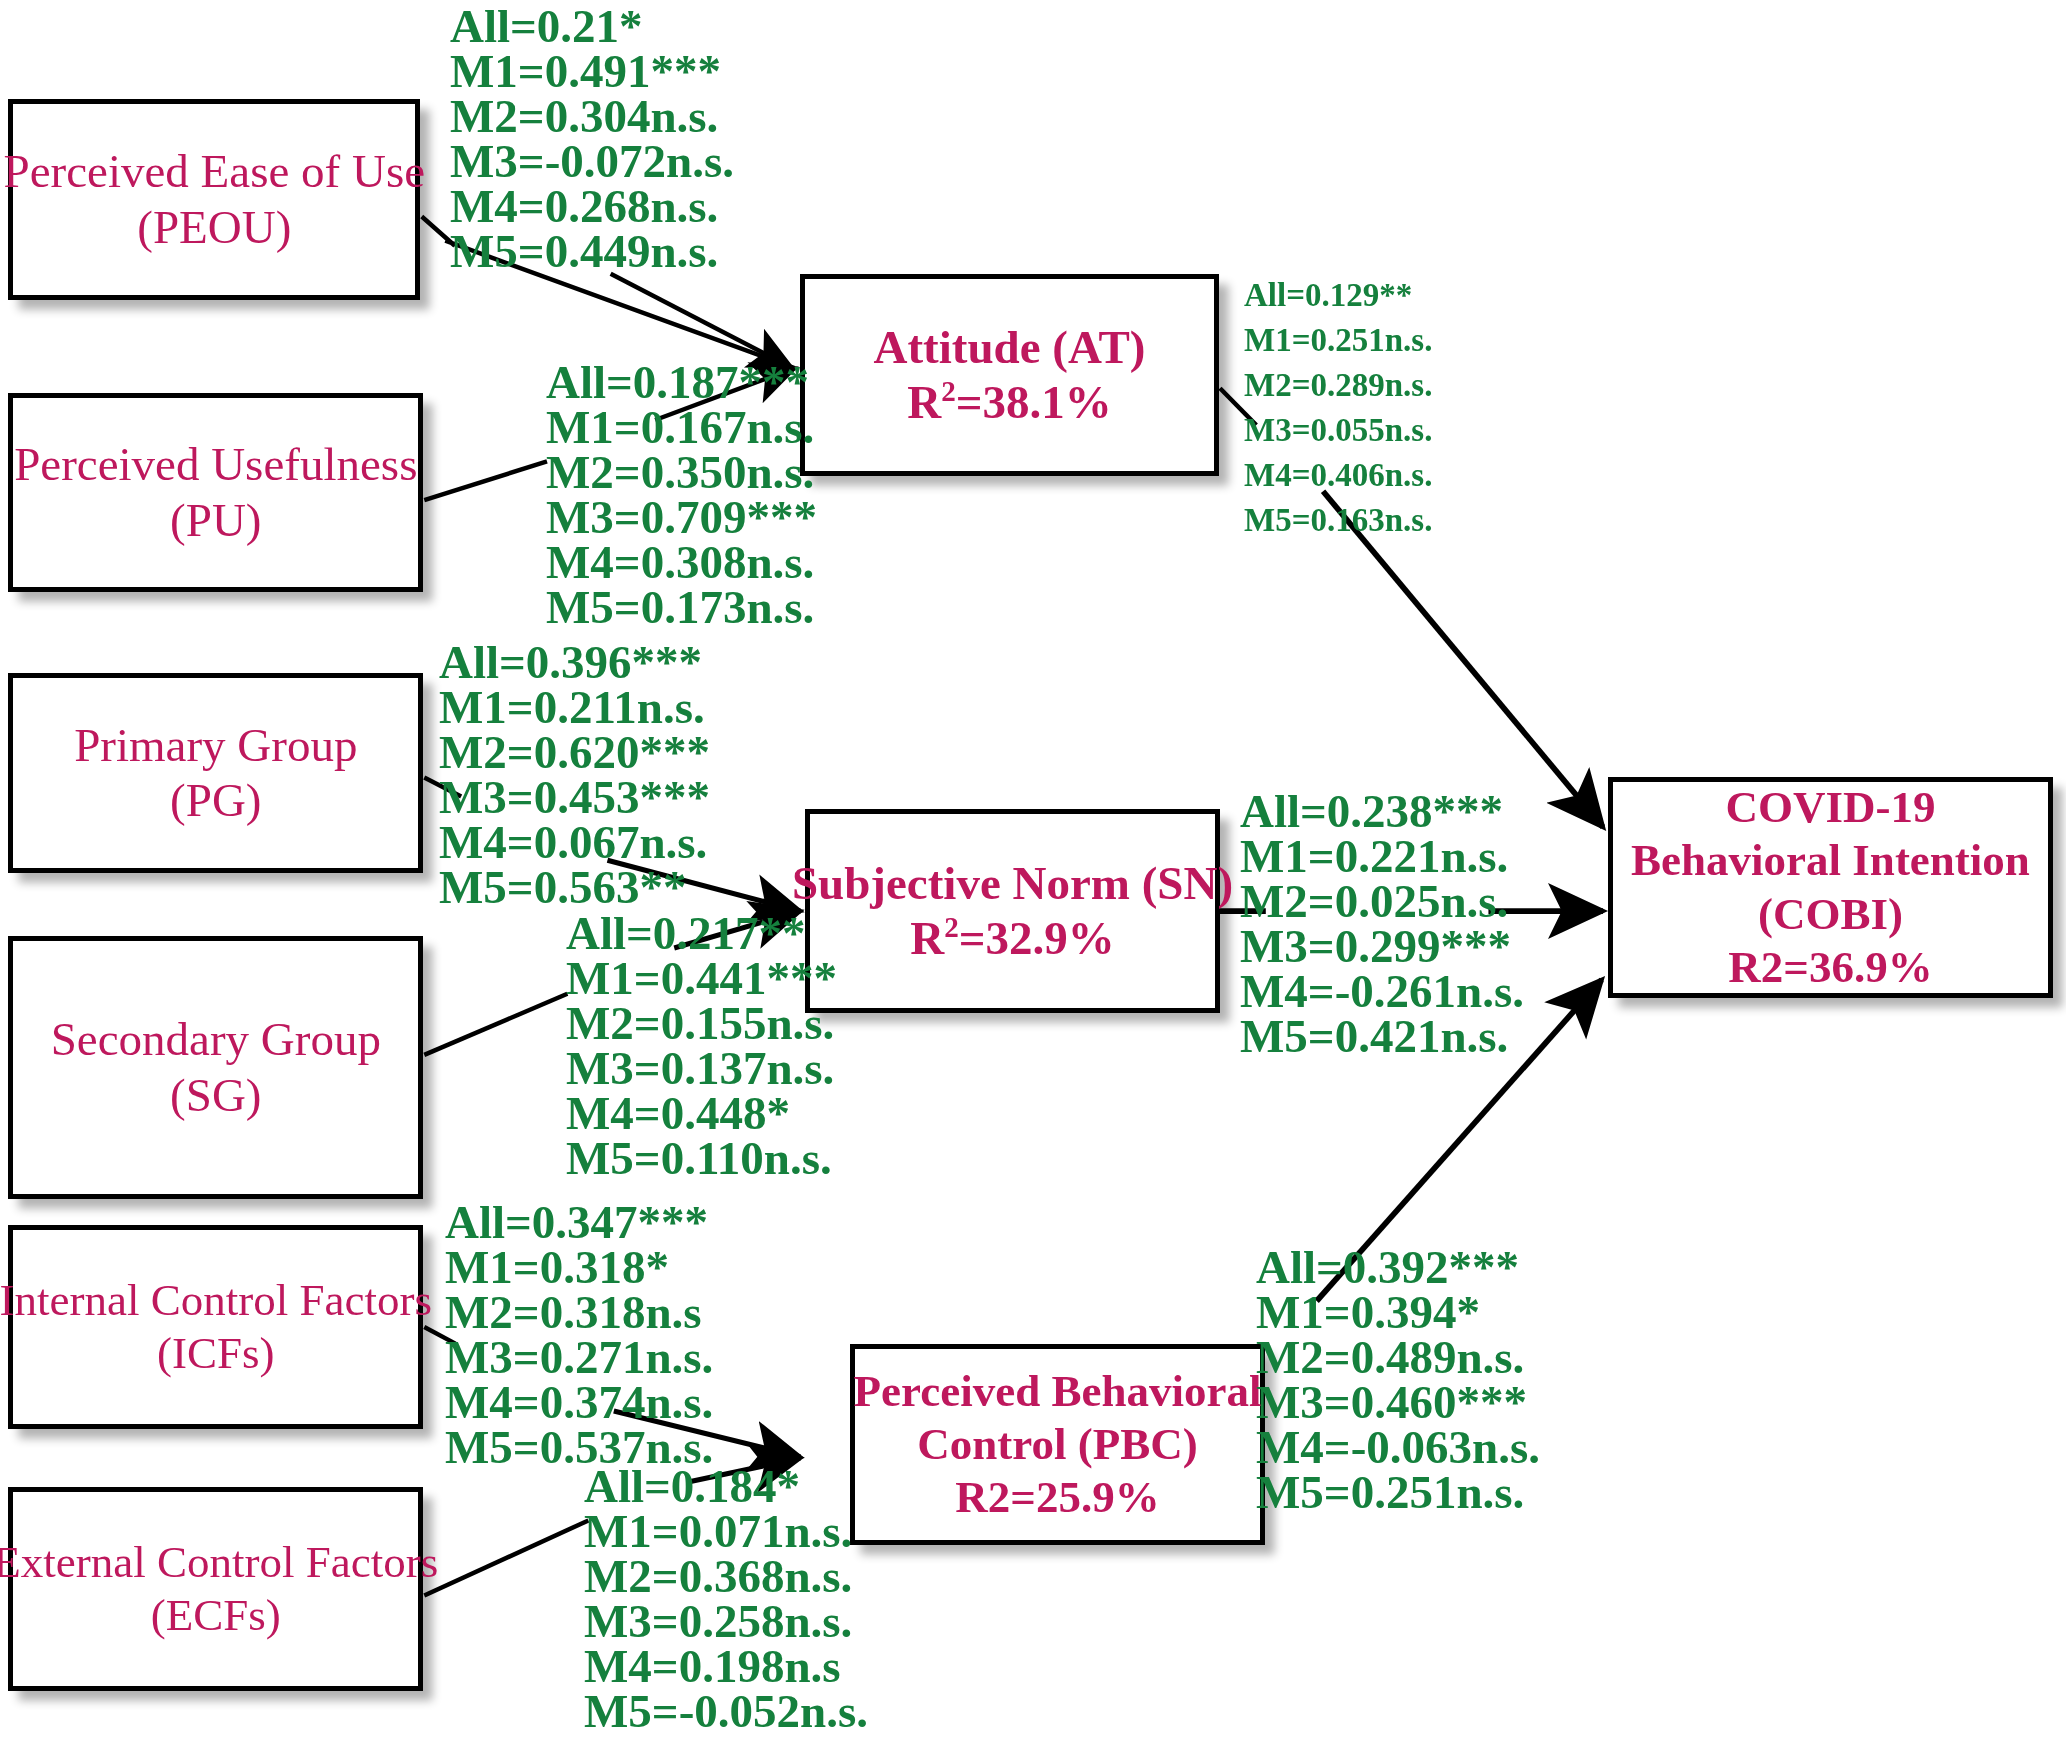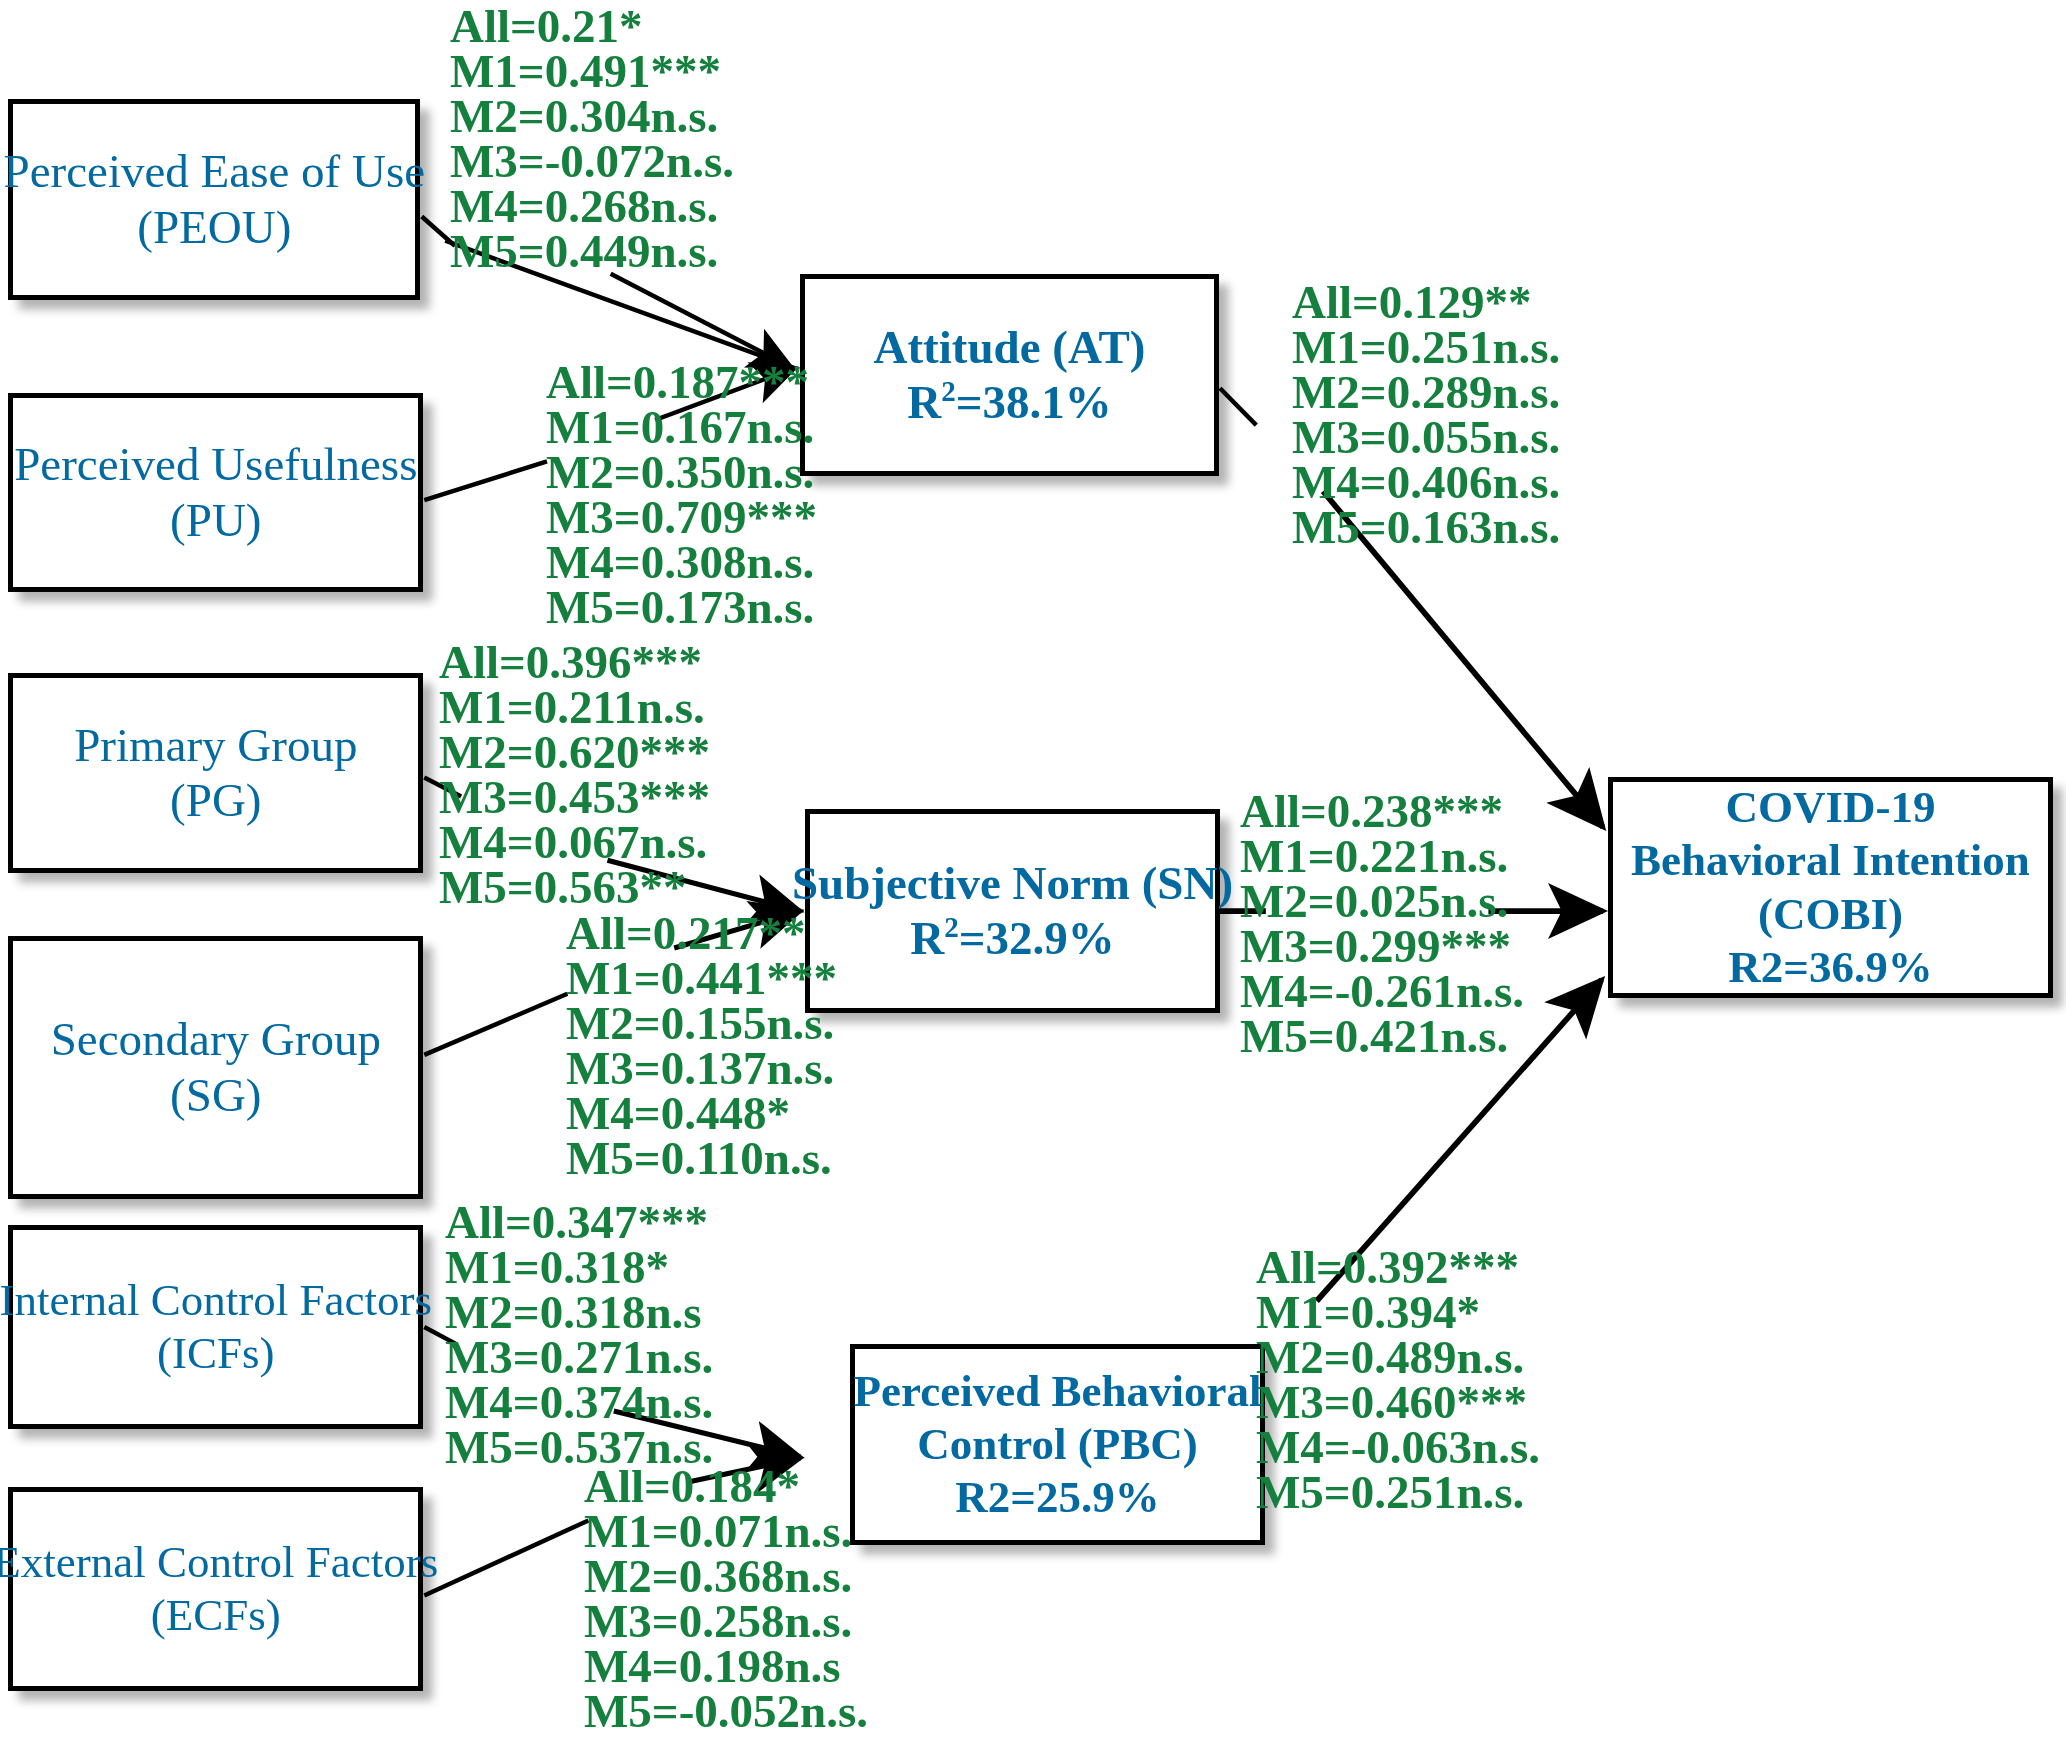--- a/index.html
+++ b/index.html
@@ -9,21 +9,21 @@
 
   .node{
     position:absolute;
     background:#ffffff;
     border:5.7px solid #000000;
     box-shadow:10.2px 10.2px 9px rgba(0,0,0,0.30);
     display:flex;flex-direction:column;align-items:center;justify-content:center;
     text-align:center;
     font-family:"Liberation Serif", serif;
     font-weight:bold;
-    color:#0369a1;
+    color:#be185d;
     line-height:1.18;
     box-sizing:border-box;
     z-index:3;
   }
   .node .t{display:block;white-space:nowrap;}
   .node .r2{display:block;white-space:nowrap;}
   .node.exog{font-weight:normal;}
   .node.exog .t{font-weight:normal;}
 
   .labelblock{
@@ -139,21 +139,21 @@
       <span class="ln" style="height: 45px;">M5=0.449n.s.</span>
     </div>
   <div class="labelblock" id="lb-pu_at" style="left: 546px; top: 359px; font-size: 47px;">
       <span class="ln" style="height: 45px;">All=0.187***</span>
       <span class="ln" style="height: 45px;">M1=0.167n.s.</span>
       <span class="ln" style="height: 45px;">M2=0.350n.s.</span>
       <span class="ln" style="height: 45px;">M3=0.709***</span>
       <span class="ln" style="height: 45px;">M4=0.308n.s.</span>
       <span class="ln" style="height: 45px;">M5=0.173n.s.</span>
     </div>
-  <div class="labelblock" id="lb-at_cobi" style="left: 1244px; top: 279px; font-size: 47px; margin-left: 48px;">
+  <div class="labelblock" id="lb-at_cobi" style="left: 1244px; top: 279px; font-size: 33px;">
       <span class="ln" style="height: 45px;">All=0.129**</span>
       <span class="ln" style="height: 45px;">M1=0.251n.s.</span>
       <span class="ln" style="height: 45px;">M2=0.289n.s.</span>
       <span class="ln" style="height: 45px;">M3=0.055n.s.</span>
       <span class="ln" style="height: 45px;">M4=0.406n.s.</span>
       <span class="ln" style="height: 45px;">M5=0.163n.s.</span>
     </div>
   <div class="labelblock" id="lb-pg_sn" style="left: 439px; top: 639px; font-size: 47px;">
       <span class="ln" style="height: 45px;">All=0.396***</span>
       <span class="ln" style="height: 45px;">M1=0.211n.s.</span>

